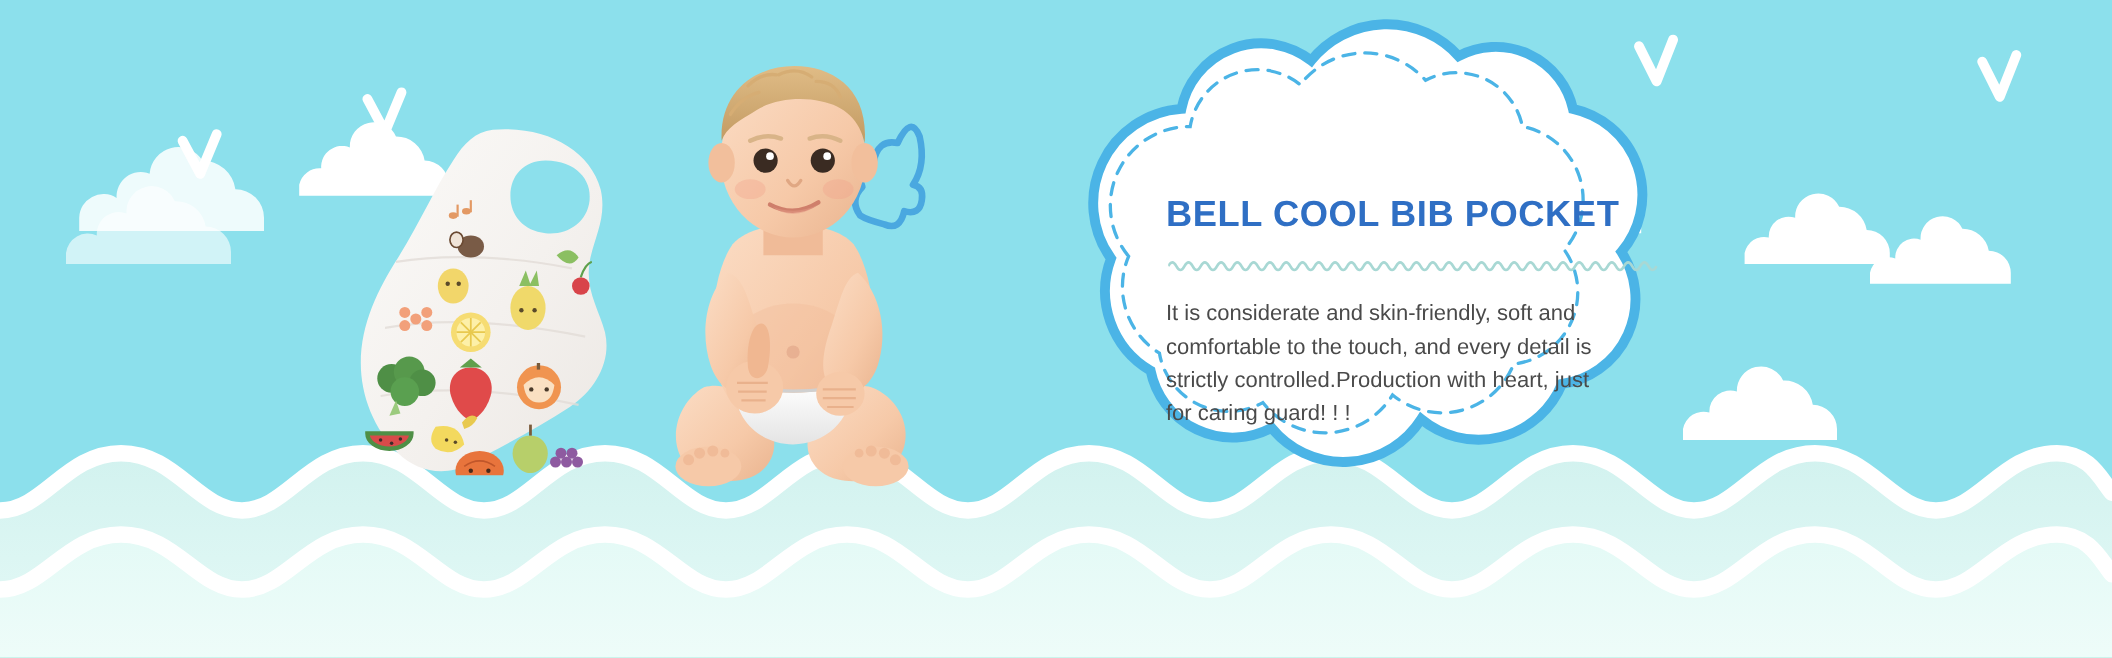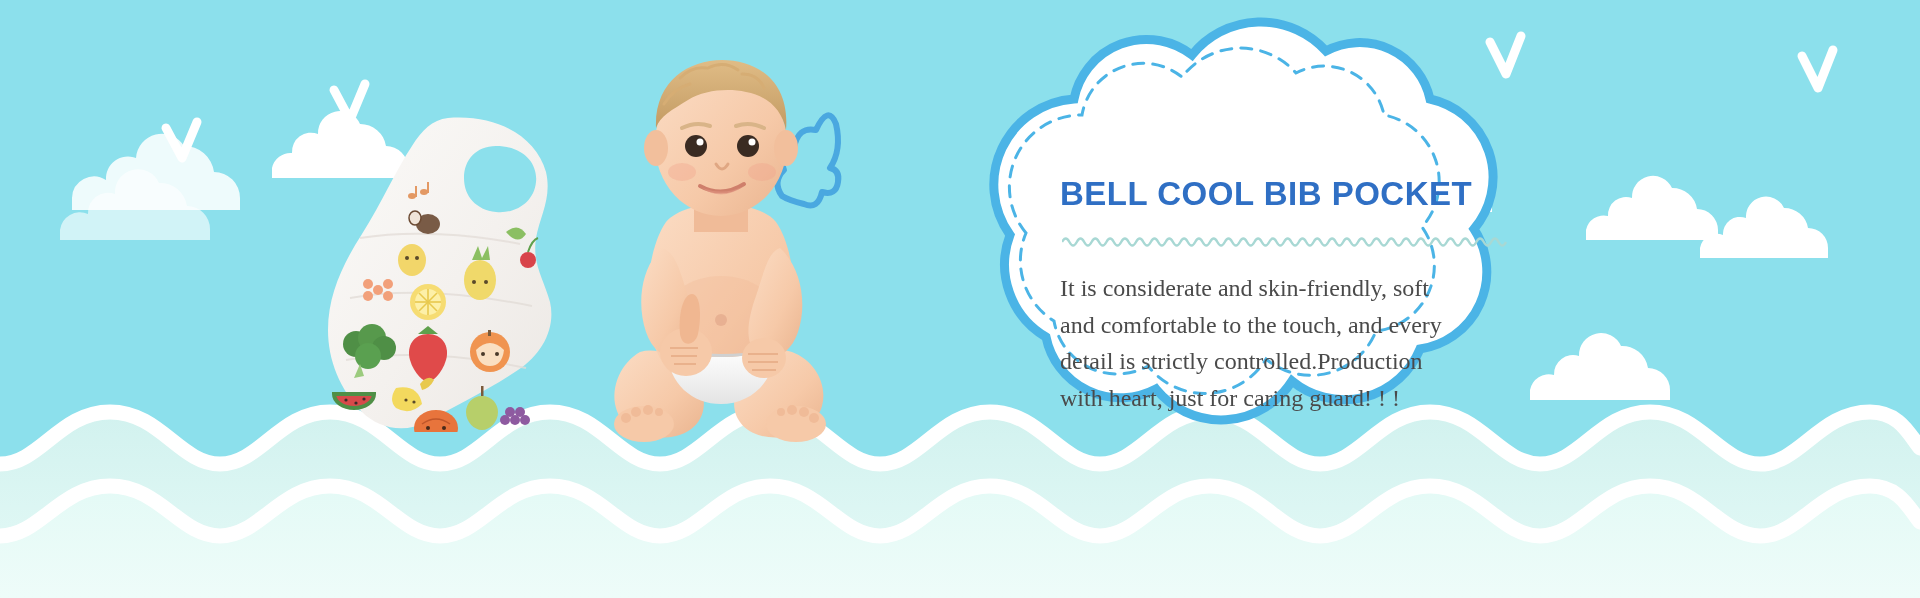--- a/index.html
+++ b/index.html
@@ -29,22 +29,22 @@
     line-height:1.1;
     margin:0;
     white-space:nowrap;
   }
   #divider-wrap{
     width:445px;height:14px;margin-top:22px;margin-left:2px;
   }
   #divider-wrap svg{display:block;width:445px;height:14px;}
   #bubble-body{
     margin:0;margin-top:22px;
-    font-family:Liberation Serif, serif;
-    font-size:24px;
+    font-family:Liberation Sans, sans-serif;
+    font-size:20px;
     line-height:1.52;
     color:#4a4a4a;
     width:400px;
   }
 
   
   #baby{
     position:absolute;left:596px;top:52px;width:250px;height:395px;
     z-index:30;
   }

